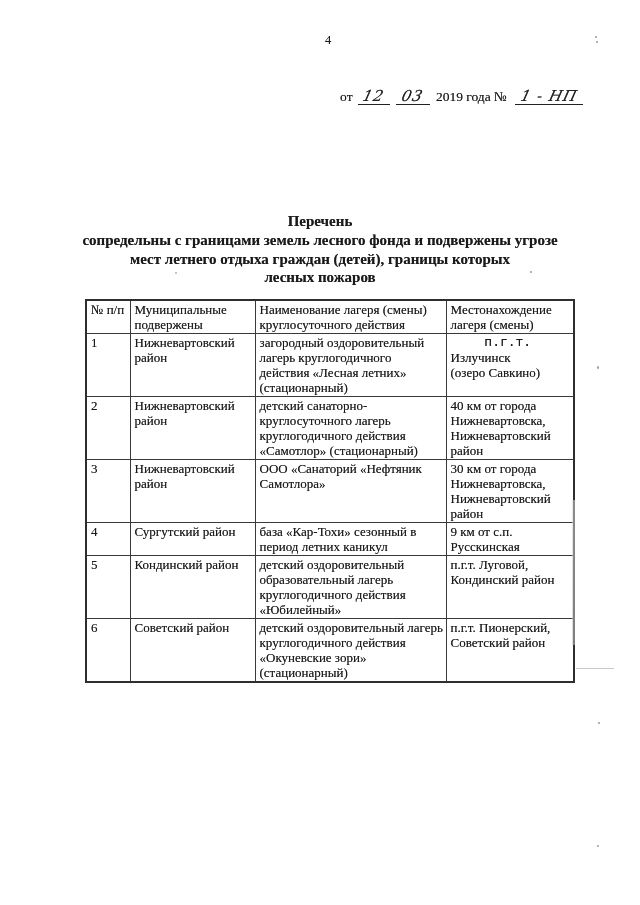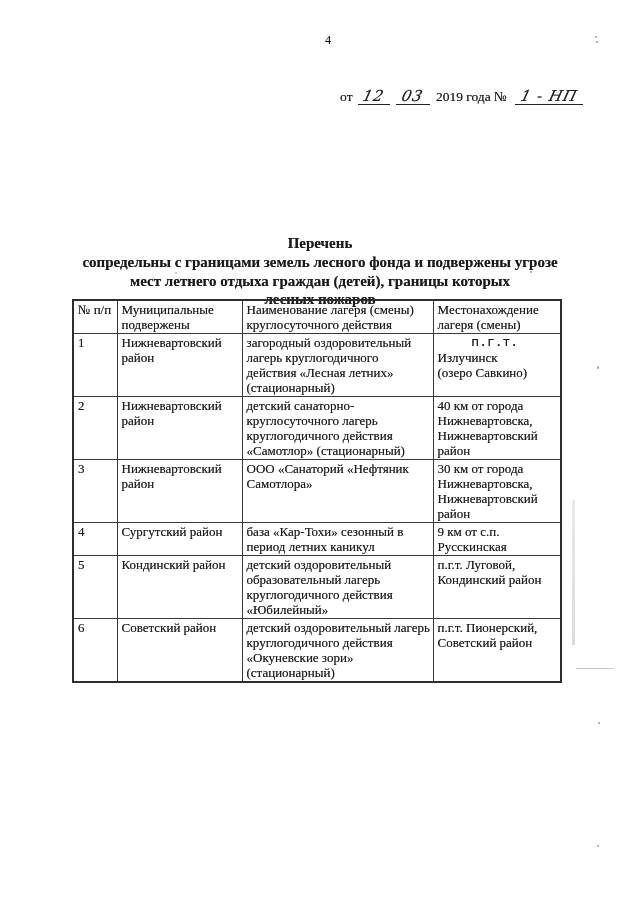--- a/index.html
+++ b/index.html
@@ -36,25 +36,25 @@
   .hw{
     display:inline-block;
     font-family:"DejaVu Serif", serif;
     font-style:italic; font-size:15px; color:#222;
     transform:skewX(-14deg);
     letter-spacing:1px;
   }
 
   .title{
     position:absolute; top:212px; left:0; width:640px;
-    text-align:center; font-weight:bold; font-size:15px; line-height:18.8px;margin-top:22px;
+    text-align:center; font-weight:bold; font-size:15px; line-height:18.8px;
   }
 
   table.doc-table{
-    position:absolute; top:299px; left:72px;
+    position:absolute; top:299px; left:85px;
     border-collapse:collapse; table-layout:fixed;
     width:488px;
     font-size:13px; line-height:15px;
     border:2px solid #2e2e2e;
   }
   table.doc-table td, table.doc-table th{
     border:1px solid #3a3a3a;
     vertical-align:top;
     padding:1px 2px 1px 4px;
     font-weight:normal; text-align:left;

